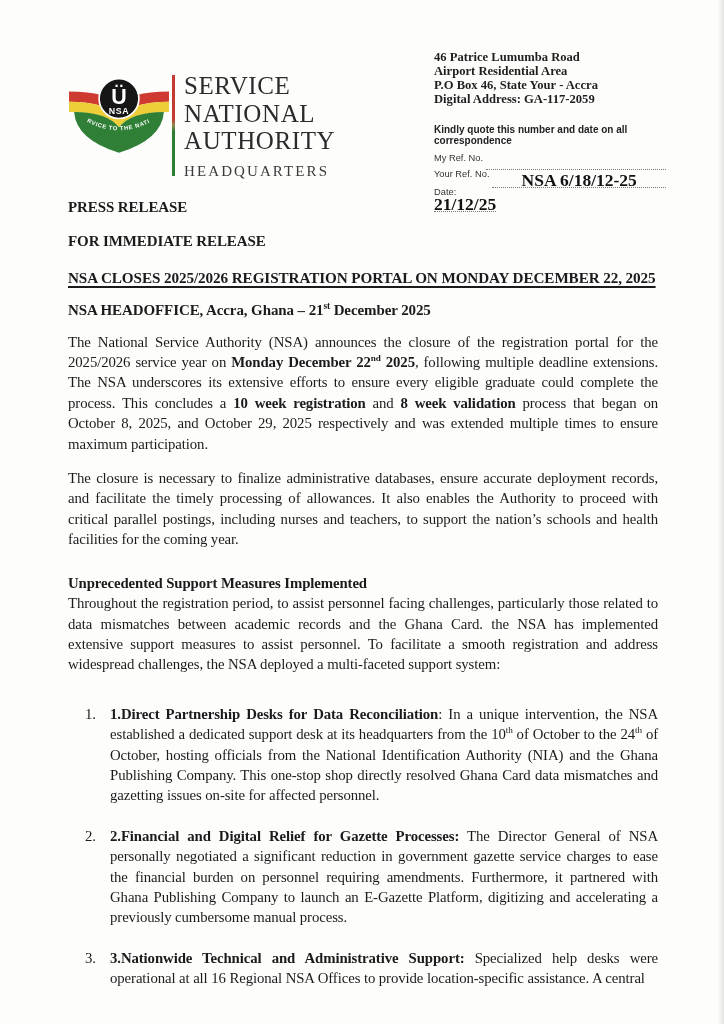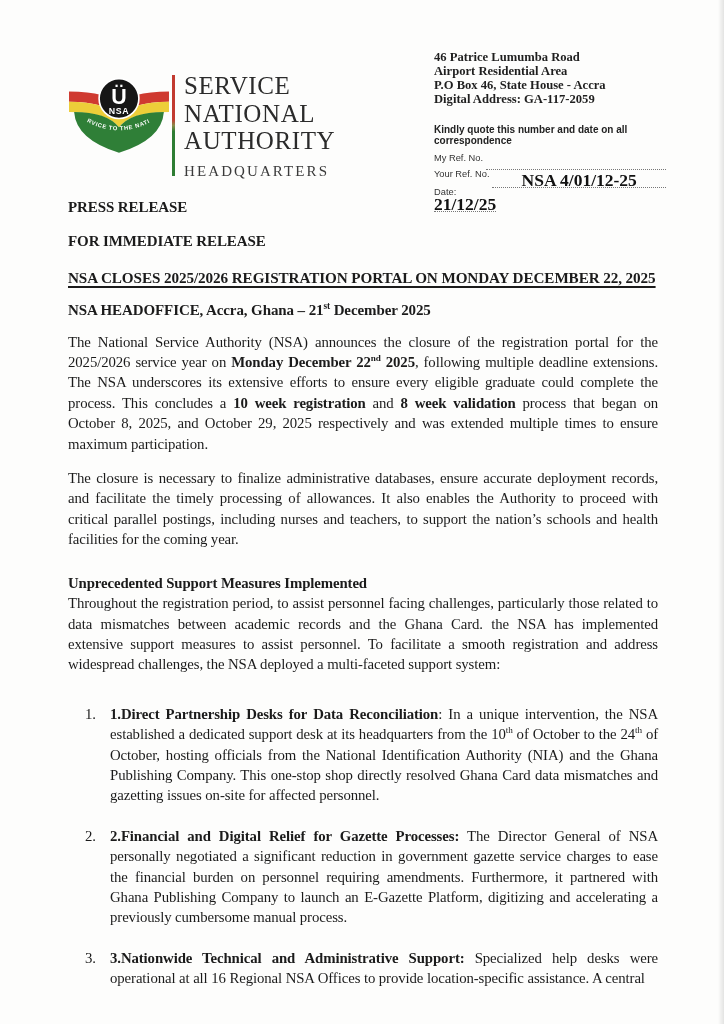--- a/index.html
+++ b/index.html
@@ -87,32 +87,32 @@
   <div class="org-name">
     <div>SERVICE</div>
     <div>NATIONAL</div>
     <div>AUTHORITY</div>
     <div class="org-sub">HEADQUARTERS</div>
   </div>
 
   <div class="addr">
     <div class="addr-line">46 Patrice Lumumba Road</div>
     <div class="addr-line">Airport Residential Area</div>
-    <div class="addr-line">P.O Box 46, State House - Accra</div>
+    <div class="addr-line">P.O Box 46, State Your - Accra</div>
     <div class="addr-line">Digital Address: GA-117-2059</div>
     <div class="addr-note">Kindly quote this number and date on all correspondence</div>
     <div class="ref-rows">
       <div class="ref-row">
         <span class="lbl">My Ref. No.</span>
         <span class="fill"></span>
       </div>
       <div class="ref-row" style="height:18px;">
         <span class="lbl">Your Ref. No.</span>
         <span class="fill">
-          <span class="ref-value">NSA 4/01/12-25</span>
+          <span class="ref-value">NSA 6/18/12-25</span>
         </span>
       </div>
       <div class="ref-row" style="height:17px;flex-direction:column;">
         <span class="lbl">Date:</span>
         <span class="fill">
           <span class="ref-value">21/12/25</span>
         </span>
       </div>
     </div>
   </div>

